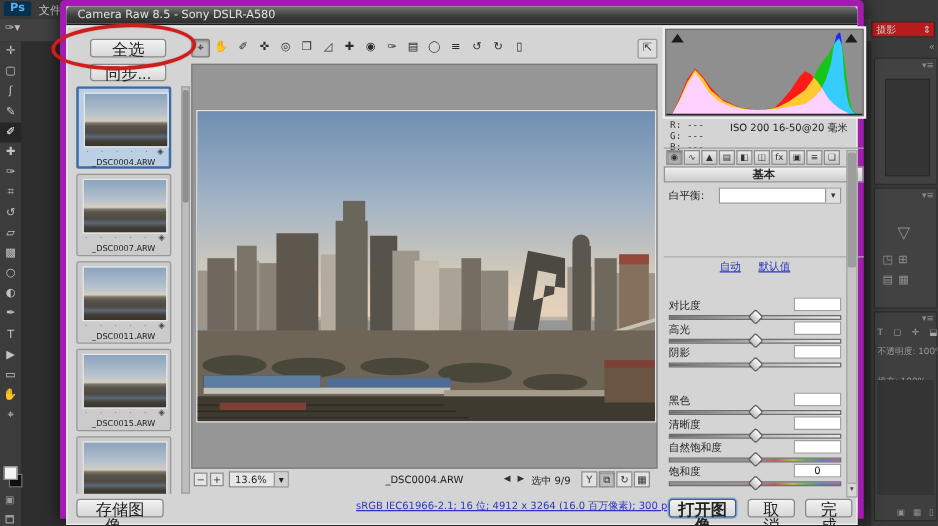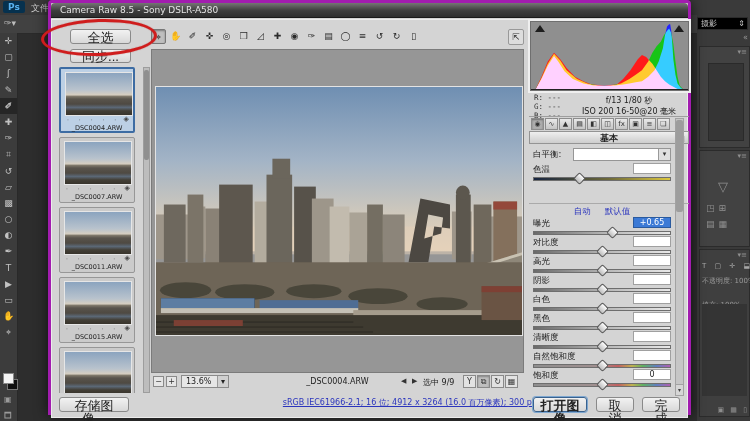--- a/index.html
+++ b/index.html
@@ -16,39 +16,39 @@
   #ps-opts{left:0;top:15px;width:750px;height:18px;background:#414141;border-bottom:1px solid #2a2a2a;}
   .opt-ic{left:4px;top:3px;color:#bdbdbd;font-size:9px;}
   #ps-toolcol{left:0;top:33px;width:17px;height:388px;background:#3c3c3c;border-right:1px solid #292929;}
   .pstool{width:17px;height:16.2px;text-align:center;font-size:9px;line-height:16px;color:#c2c2c2;}
   .pstool.active{background:#262626;color:#fff;}
   .swatch-w{left:3px;top:340px;width:9px;height:9px;background:#f4f4f4;border:1px solid #888;z-index:2;}
   .swatch-b{left:7px;top:346px;width:9px;height:9px;background:#101010;border:1px solid #777;}
   .ps-bottom-ic{color:#9a9a9a;font-size:8px;}
   
   #ps-right{left:697px;top:0;width:53px;height:421px;background:#3a3a3a;}
-  .ws-dd{left:697px;top:17px;width:51px;height:13px;background:#000000;border:1px solid #2b2b2b;
+  .ws-dd{left:697px;top:17px;width:51px;height:13px;background:#b91c1c;border:1px solid #2b2b2b;
          color:#c8c8c8;font-size:8px;line-height:12px;padding-left:3px;box-sizing:border-box;}
   .ws-dd span{float:right;margin-right:2px;}
   .dock-hdr{left:699px;top:33px;width:49px;height:10px;color:#9a9a9a;font-size:8px;text-align:right;}
   .panelA{left:699px;top:46px;width:49px;height:100px;background:#424242;border:1px solid #2b2b2b;}
   .panelA .inner{position:absolute;left:8px;top:16px;width:34px;height:76px;background:#353535;border:1px solid #2a2a2a;}
   .phdr{position:absolute;right:2px;top:1px;color:#8f8f8f;font-size:7px;}
   .panelB{left:699px;top:150px;width:49px;height:95px;background:#424242;border:1px solid #2b2b2b;}
   .panelB .tri{position:absolute;left:18px;top:28px;color:#8f8f8f;font-size:13px;}
   .panelB .r1{position:absolute;left:6px;top:52px;color:#8f8f8f;font-size:9px;letter-spacing:4px;}
   .panelB .r2{position:absolute;left:6px;top:68px;color:#8f8f8f;font-size:9px;letter-spacing:4px;}
   .panelC{left:699px;top:249px;width:49px;height:166px;background:#3f3f3f;border:1px solid #2b2b2b;}
   .lockrow{position:absolute;left:2px;top:12px;color:#a8a8a8;font-size:7px;letter-spacing:3px;white-space:nowrap;}
   .oprow{position:absolute;left:2px;top:26px;color:#9a9a9a;font-size:7px;white-space:nowrap;}
   .fillrow{position:absolute;left:2px;top:40px;color:#9a9a9a;font-size:7px;white-space:nowrap;margin-top:10px;}
   .layerarea{position:absolute;left:2px;top:54px;right:2px;height:92px;background:#343434;}
   .panelC .foot{position:absolute;left:0;bottom:2px;width:100%;text-align:right;color:#8d8d8d;font-size:7px;letter-spacing:2px;}
   
-  #crw{left:48px;top:0;width:643px;height:415px;background:#d4d4d4;border:3px solid #a21caf;
+  #crw{left:48px;top:0;width:643px;height:415px;background:#d4d4d4;border:5px solid #a21caf;
        border-radius:4px 4px 0 0;box-shadow:0 0 14px rgba(0,0,0,.65);box-sizing:border-box;}
   .crw-title{position:absolute;left:0;top:0;width:100%;height:15px;border-radius:4px 4px 0 0;
        background:linear-gradient(#757575,#3d3d3d 55%,#2e2e2e);color:#e4e4e4;font-size:9px;
        line-height:15px;padding-left:9px;box-sizing:border-box;border-bottom:1px solid #191919;}
   .crw-body{position:absolute;left:0;top:16px;width:100%;height:399px;background:#d4d4d4;
        box-shadow:inset 0 0 0 1px #ececec;}
   .btn{background:linear-gradient(#f2f2f2,#d8d8d8);border:1px solid #8a8a8a;border-radius:3px;
        font-size:13px;color:#222;text-align:center;box-sizing:border-box;}
   .btn.focused{border:1px solid #39628f;box-shadow:0 0 0 1px #7da6cf;font-weight:bold;}
   #btn-selectall{left:19px;top:10px;width:61px;height:15px;line-height:13px;}
@@ -126,21 +126,21 @@
   .sl-trackwrap{position:absolute;left:0;top:12px;width:138px;height:6px;}
   .sl-track{position:absolute;left:0;top:1px;width:100%;height:4px;border:1px solid #6e6e6e;box-sizing:border-box;}
   .track-gray{background:linear-gradient(90deg,#6a6a6a,#b9b9b9 55%,#e8e8e8);}
   .track-temp{background:linear-gradient(90deg,#16233f,#6e6a3a 55%,#ddc83e);}
   .track-tint{background:linear-gradient(90deg,#3f7a2a,#9a9a7a 50%,#b93fb9);}
   .track-rainbow{background:linear-gradient(90deg,#8f8f8f,#9f8f8f 45%,#c06060 62%,#c0b050 72%,#60b060 80%,#6080c0 90%,#b060b0);}
   .sl-knob{position:absolute;top:-2px;width:9px;height:9px;margin-left:-4px;background:linear-gradient(#fdfdfd,#bdbdbd);
        border:1px solid #5f5f5f;border-radius:2px;transform:rotate(45deg);box-sizing:border-box;}
   .wb-divider{left:478px;height:1px;background:#aaa;width:160px;}
   #auto-row{left:482px;top:187px;width:138px;text-align:center;font-size:8.5px;}
-  #auto-row span{color:#2b35bd;margin:0 7px;cursor:pointer;}
+  #auto-row span{color:#2b35bd;text-decoration:underline;margin:0 7px;cursor:pointer;}
   #panel-scroll{left:624px;top:99px;width:9px;height:278px;background:#c6c6c6;border:1px solid #a2a2a2;box-sizing:border-box;}
   #panel-scroll .sthumb{position:absolute;left:0;top:1px;width:7px;height:92px;background:#9d9d9d;border-radius:2px;}
   #panel-scroll .sdown{position:absolute;left:0;bottom:0;width:7px;height:10px;font-size:6px;text-align:center;
        line-height:10px;color:#444;background:#d6d6d6;border-top:1px solid #a2a2a2;}
   
   #annot{left:41px;top:19px;width:110px;height:31px;border:3px solid #cf1d1d;border-radius:50%;
        transform:rotate(-2deg);z-index:30;pointer-events:none;box-shadow:0 0 1px rgba(160,0,0,.6), inset 0 0 1px rgba(160,0,0,.6);}
 </style>
 </head>
 <body>
@@ -385,21 +385,20 @@
         </svg>
         <div class="clip l"></div>
         <div class="clip r"></div>
       </div>
       <div class="rgbcol abs">
         <div>R: ---</div>
         <div>G: ---</div>
         <div>B: ---</div>
       </div>
       <div class="exif abs">
-        <div>f/13  1/80 秒</div>
         <div>ISO 200  16-50@20 毫米</div>
       </div>
       <div id="rgb-divider" class="abs"></div>
 
       <div id="tabs" class="abs">
         <div class="tab active">◉</div>
         <div class="tab">∿</div>
         <div class="tab">▲</div>
         <div class="tab">▤</div>
         <div class="tab">◧</div>
@@ -416,42 +415,26 @@
       </div>
 
       <div id="wb-row" class="abs">
         <span class="lbl">白平衡:</span>
         <div id="wb-dd">
           <span></span>
           <span class="dd">▾</span>
         </div>
       </div>
 
-      <div class="cr-slider" style="top:145px">
-        <span class="sl-label">色温</span>
-          <span class="sl-value"></span>
-        <div class="sl-trackwrap">
-            <div class="sl-track track-temp"></div>
-            <div class="sl-knob" style="left: 33%;"></div>
-          </div>
-      </div>
 
       <div class="wb-divider abs" style="top:184px"></div>
       <div id="auto-row" class="abs">
         <span>自动</span><span>默认值</span>
       </div>
 
-      <div class="cr-slider" style="top:199px">
-        <span class="sl-label">曝光</span>
-          <span class="sl-value selected">+0.65</span>
-        <div class="sl-trackwrap">
-            <div class="sl-track track-gray"></div>
-            <div class="sl-knob" style="left: 57%;"></div>
-          </div>
-      </div>
       <div class="cr-slider" style="top:218px">
         <span class="sl-label">对比度</span>
           <span class="sl-value"></span>
         <div class="sl-trackwrap">
             <div class="sl-track track-gray"></div>
             <div class="sl-knob" style="left: 50%;"></div>
           </div>
       </div>
       <div class="cr-slider" style="top:237px">
         <span class="sl-label">高光</span>
@@ -462,28 +445,20 @@
           </div>
       </div>
       <div class="cr-slider" style="top:256px">
         <span class="sl-label">阴影</span>
           <span class="sl-value"></span>
         <div class="sl-trackwrap">
             <div class="sl-track track-gray"></div>
             <div class="sl-knob" style="left: 50%;"></div>
           </div>
       </div>
-      <div class="cr-slider" style="top:275px">
-        <span class="sl-label">白色</span>
-          <span class="sl-value"></span>
-        <div class="sl-trackwrap">
-            <div class="sl-track track-gray"></div>
-            <div class="sl-knob" style="left: 50%;"></div>
-          </div>
-      </div>
       <div class="cr-slider" style="top:294px">
         <span class="sl-label">黑色</span>
           <span class="sl-value"></span>
         <div class="sl-trackwrap">
             <div class="sl-track track-gray"></div>
             <div class="sl-knob" style="left: 50%;"></div>
           </div>
       </div>
       <div class="cr-slider" style="top:313px">
         <span class="sl-label">清晰度</span>

